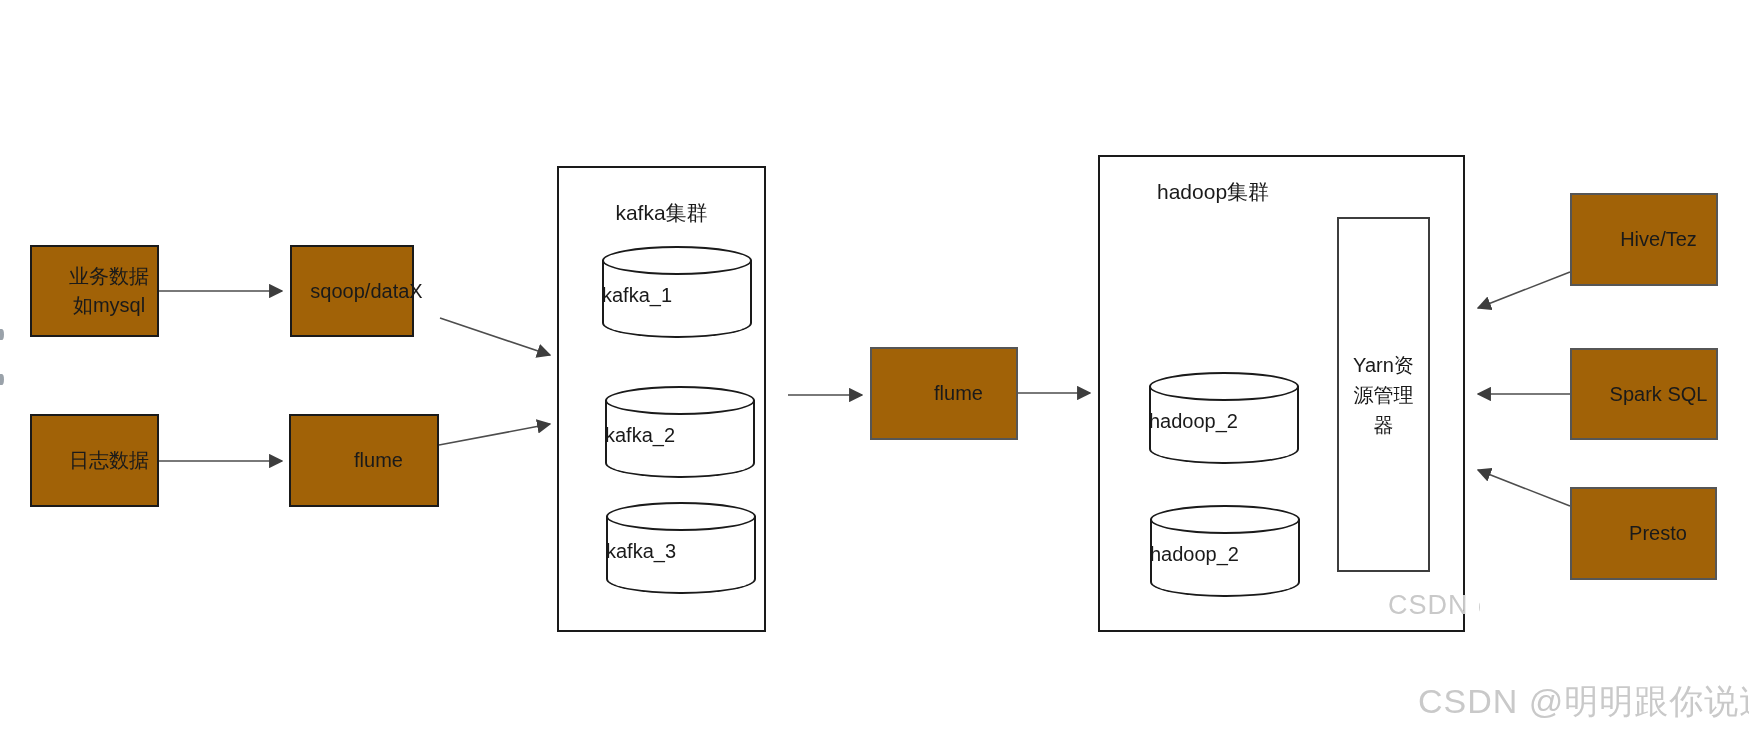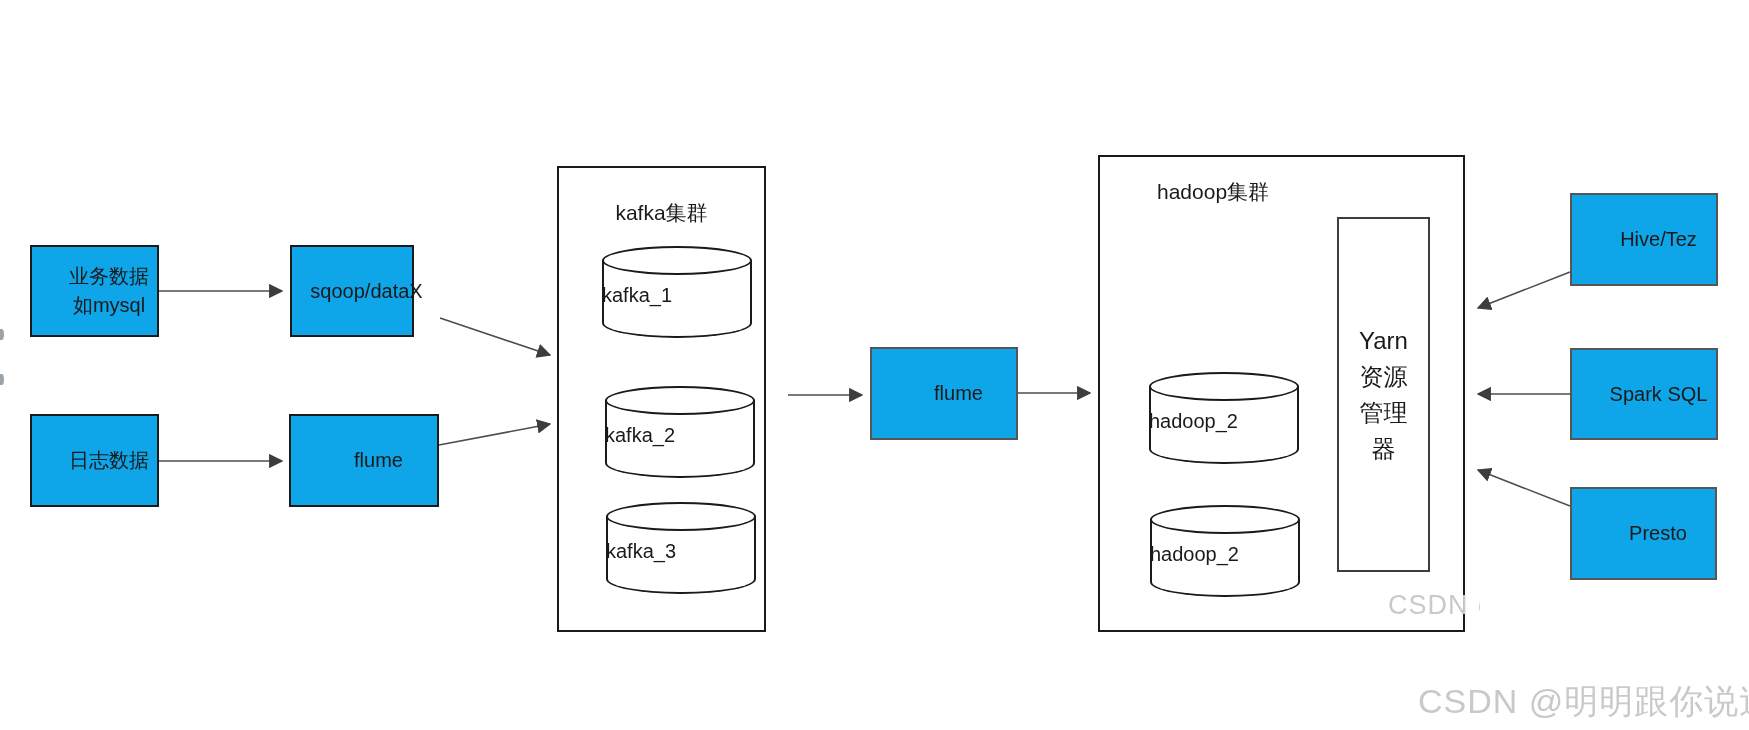--- a/index.html
+++ b/index.html
@@ -7,21 +7,21 @@
     position:relative;
     width:1749px;height:730px;
     background:#ffffff;
     font-family:"Liberation Sans","DejaVu Sans",sans-serif;
     color:#1a1a1a;
     overflow:hidden;
   }
   .node{
     position:absolute;
     border:2px solid #1a1a1a;
-    background:#0ea5e9;
+    background:#a16207;
     display:flex;align-items:center;justify-content:center;
     text-align:center;
     font-size:20px;
     line-height:1.45;
     white-space:pre-line;
     box-sizing:border-box;
     padding-left:29px;
   }
   .node.gray{border-color:#565656;}
   .cluster{
@@ -50,21 +50,21 @@
   .cyl-label{
     position:absolute;left:0;right:0;top:38px;
     text-align:left;font-size:20px;
   }
   .yarn-box{
     position:absolute;
     border:2px solid #3d3d3d;
     background:#fff;
     display:flex;align-items:center;justify-content:center;
     text-align:center;
-    font-size:24px;line-height:1.5;
+    font-size:20px;line-height:1.5;
     box-sizing:border-box;
     padding:0 10px;
   }
   #arrow-layer{position:absolute;left:0;top:0;width:1749px;height:730px;pointer-events:none;}
   .wm-small{
     position:absolute;left:1388px;top:590px;
     width:92px;height:30px;overflow:hidden;
     font-size:27px;color:#c9c9c9;white-space:nowrap;
     letter-spacing:1px;
   }

